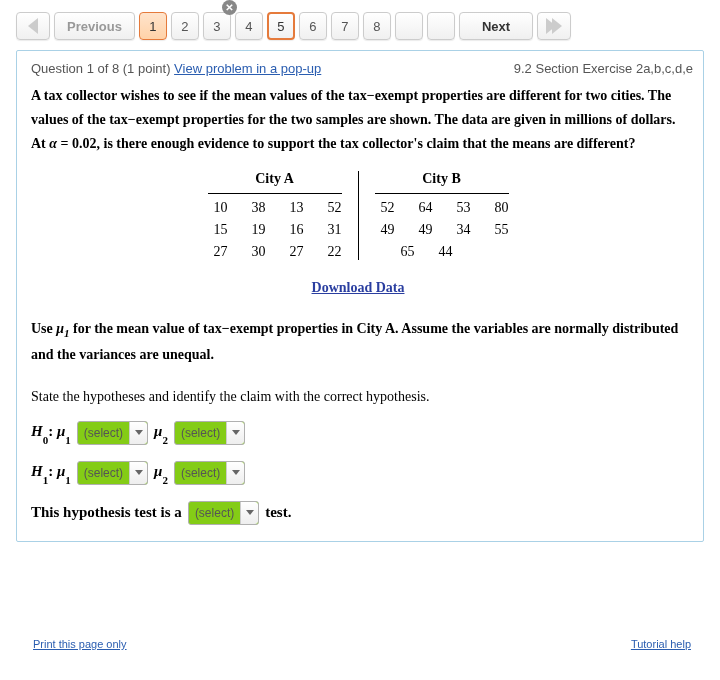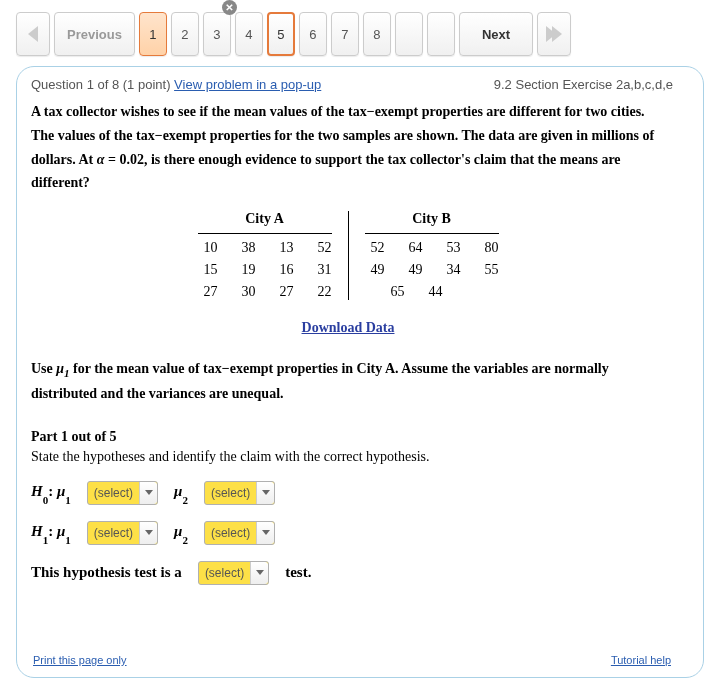--- a/index.html
+++ b/index.html
@@ -15,21 +15,21 @@
     padding: 8px 16px;
     position: relative;
   }
   .pager {
     display: flex;
     align-items: center;
     gap: 4px;
     padding: 4px 0 10px 0;
   }
   .pager-btn {
-    height: 44px;
+    height: 28px;
     min-width: 28px;
     border: 1px solid #ccc;
     border-radius: 4px;
     background: linear-gradient(#fff,#f0f0f0);
     display: flex;
     align-items: center;
     justify-content: center;
     font-size: 13px;
     color: #555;
     cursor: pointer;
@@ -63,23 +63,23 @@
   .arrow-shape {
     width: 0; height: 0;
     border-top: 8px solid transparent;
     border-bottom: 8px solid transparent;
   }
   .arrow-left { border-right: 10px solid #ccc; }
   .arrow-right { border-left: 10px solid #ccc; }
   .arrow-right-dbl { display:flex; gap:-4px;}
   .panel {
     border: 1px solid #aad1e6;
-    border-radius: 18px;
-    padding: 10px 30px 4px 14px;
-    height: 612px;
+    border-radius: 2px;
+    padding: 10px 10px 4px 14px;
+    height: 492px;
     position: relative;
   }
   .qhead {
     font-size: 13px;
     color: #555;
     display: flex;
     justify-content: space-between;
     align-items: center;
     margin-bottom: 8px;
   }
@@ -102,33 +102,33 @@
   .city-col { padding: 0 16px; }
   .city-col.a { border-right: 1px solid #000; }
   .city-h { font-weight: bold; text-align: center; padding-bottom: 6px; border-bottom: 1px solid #000;}
   .city-row { display: flex; gap: 18px; justify-content: center; padding-top: 6px; }
   .city-row span { min-width: 20px; text-align: right; font-size: 14px; }
   .dl { text-align: center; margin: 20px 0; }
   .dl a { color: #2a3ea0; font-weight: bold; text-decoration: underline; }
   .instr { font-weight: bold; line-height: 1.8; margin-bottom: 22px;}
   .partlbl { font-weight: bold; margin-bottom: 4px;}
   .parttxt { font-weight: normal; margin-bottom: 16px;}
-  .hypline { display: flex; align-items: center; gap: 16px; margin-bottom: 16px; font-weight: bold; font-family: Georgia, serif; font-size: 15px;}
+  .hypline { display: flex; align-items: center; gap: 6px; margin-bottom: 16px; font-weight: bold; font-family: Georgia, serif; font-size: 15px;}
   .hypline .sub { font-size: 11px; vertical-align: sub; position: relative; top: 4px;}
   .hypline .mu { font-style: italic; }
   .sel {
     font-family: Arial, sans-serif;
     font-size: 12px;
     font-weight: normal;
     height: 24px;
     border: 1px solid #b0b0b0;
     border-radius: 3px;
     display: inline-flex;
     align-items: center;
-    background: #fde047;
+    background: #84cc16;
   }
   .sel-main { padding: 0 6px; color: #555;}
   .sel-btn {
     width: 18px; height: 22px;
     border-left: 1px solid #ccc;
     display: flex; align-items: center; justify-content: center;
     background: linear-gradient(#fff,#eee);
     border-radius: 0 3px 3px 0;
   }
   .tri { width:0;height:0;border-left:4px solid transparent;border-right:4px solid transparent;border-top:5px solid #666;}
@@ -236,21 +236,20 @@
       </div>
 
       <div class="dl">
         <a href="#">Download Data</a>
       </div>
 
       <div class="instr">
         <span>Use </span><span class="it">μ</span><span class="sub it" style="font-size:11px;position:relative;top:4px;">1</span><span> for the mean value of tax−exempt properties in City A. Assume the variables are normally distributed and the variances are unequal.</span>
       </div>
 
-      <div class="partlbl">Part 1 out of 5</div>
       <div class="parttxt">State the hypotheses and identify the claim with the correct hypothesis.</div>
 
       <div class="hypline">
         <span>
           <span class="it">H</span><span class="sub">0</span><span>: </span>
           <span class="mu">μ</span><span class="sub">1</span>
         </span>
         <div class="sel">
           <span class="sel-main">(select)</span>
           <div class="sel-btn">

